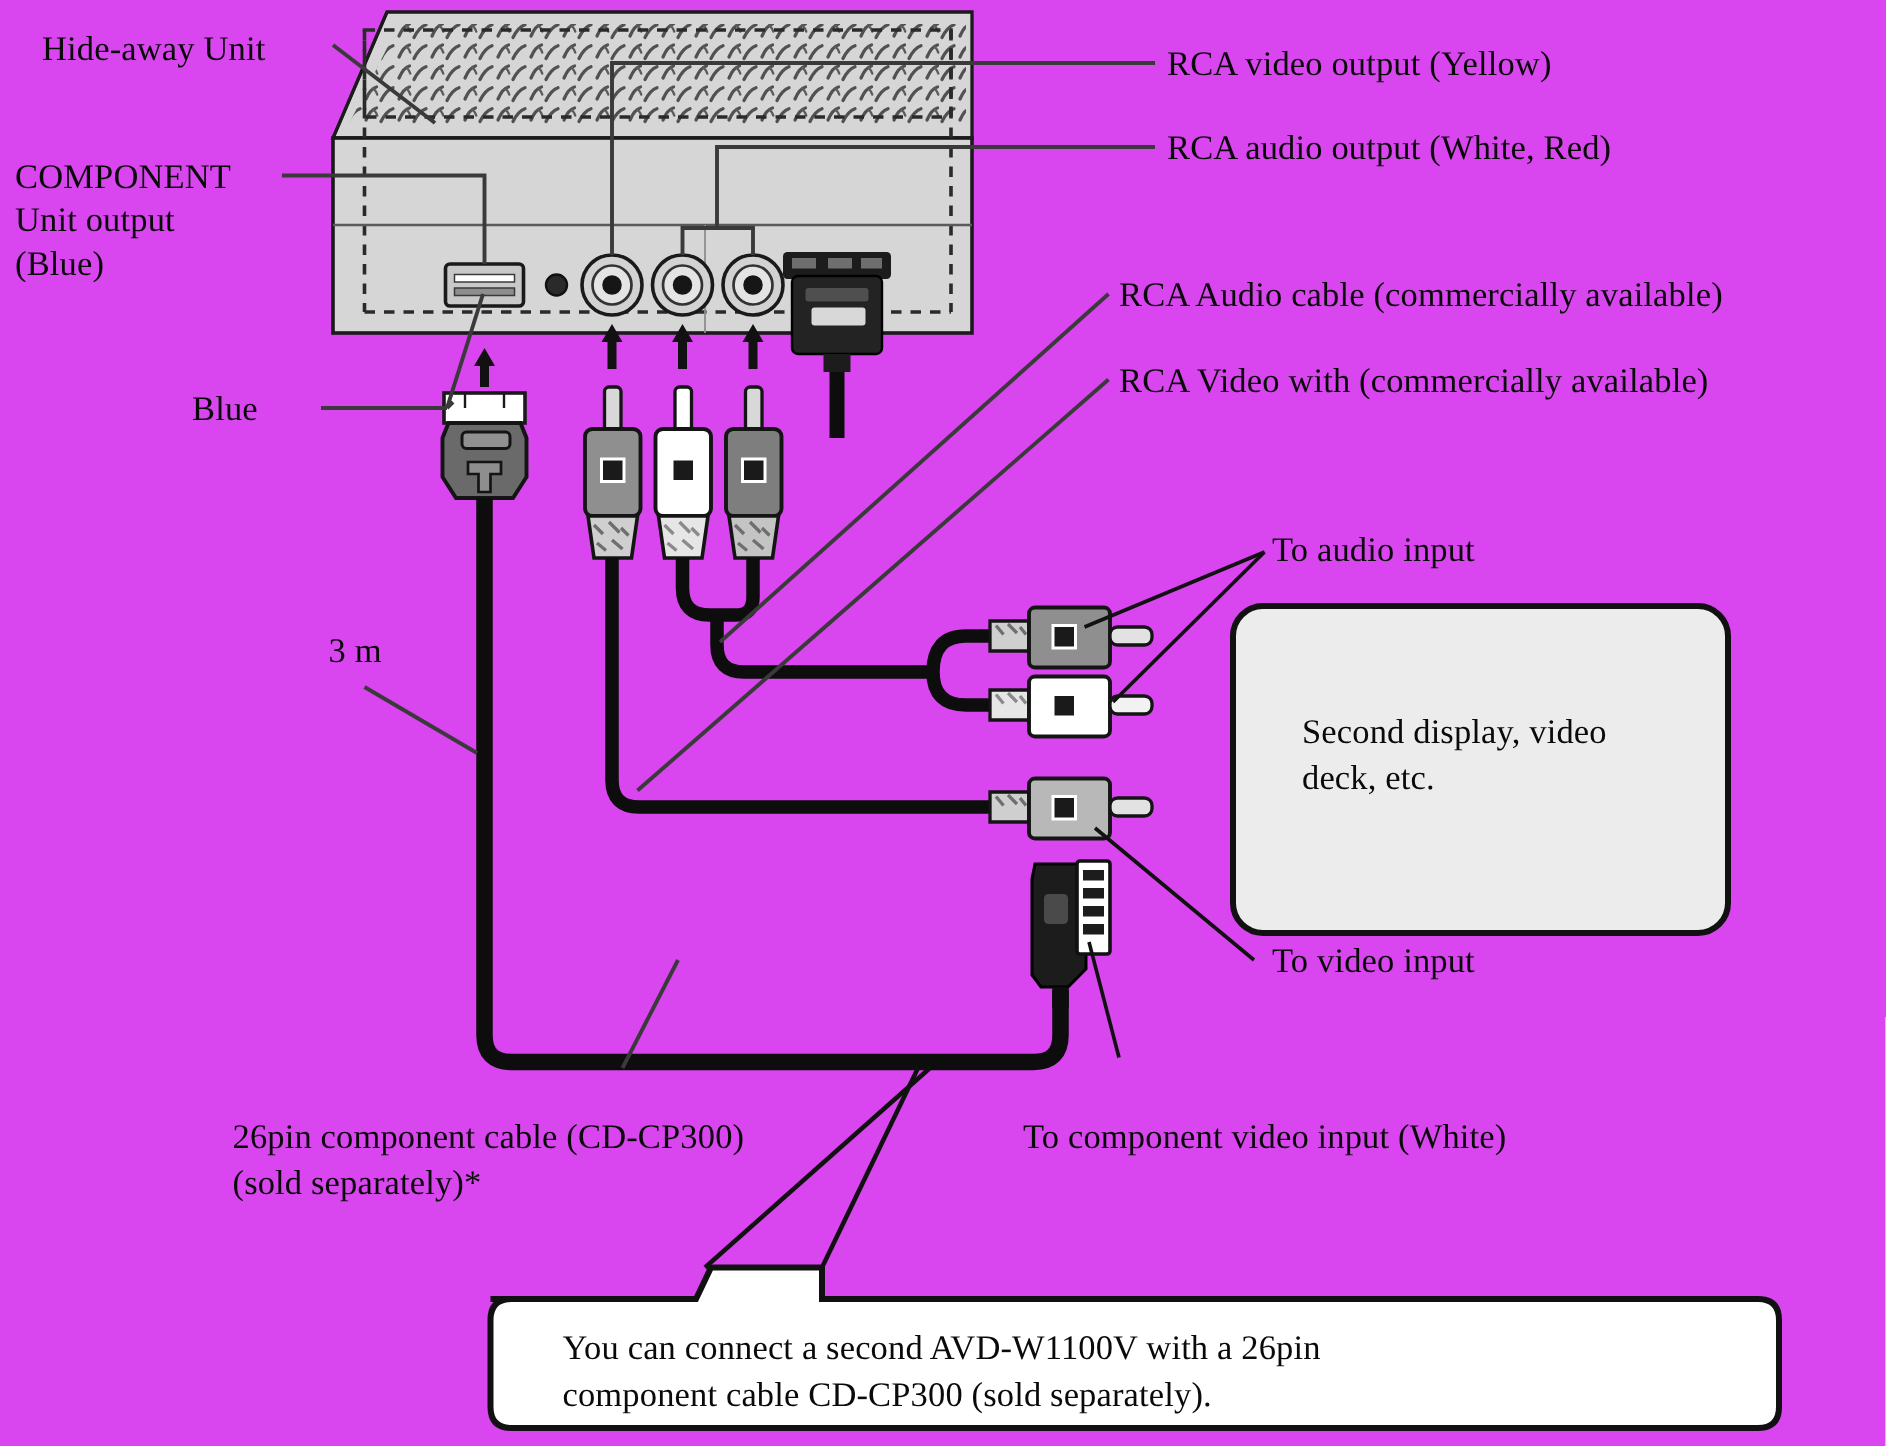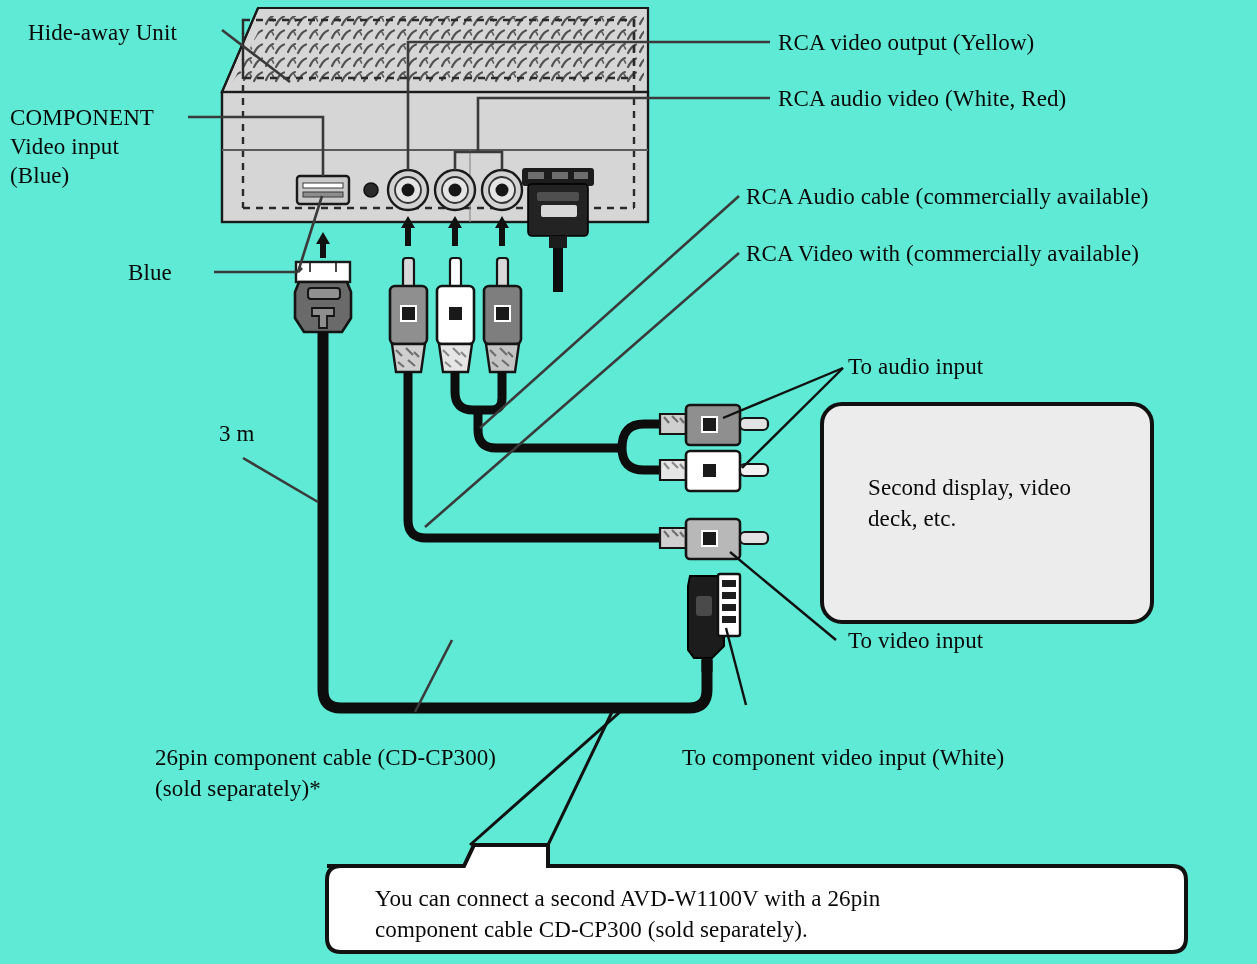--- a/index.html
+++ b/index.html
@@ -5,21 +5,21 @@
 <style>
   html, body {
     margin: 0;
     padding: 0;
     background: #ffffff;
   }
   #page {
     position: relative;
     width: 1257px;
     height: 964px;
-    background: #5eead4;
+    background: #d946ef;
     overflow: hidden;
     font-family: "Liberation Serif", "DejaVu Serif", serif;
     color: #000000;
   }
   #diagram-svg {
     position: absolute;
     left: 0;
     top: 0;
     width: 1257px;
     height: 964px;
@@ -231,28 +231,28 @@
     <line x1="415" y1="712" x2="452" y2="640" stroke="#3a3a3a" stroke-width="2.6"></line>
 
     <line x1="214" y1="272" x2="298" y2="272" stroke="#3a3a3a" stroke-width="2.6"></line>
     <line x1="298" y1="272" x2="322" y2="196" stroke="#3a3a3a" stroke-width="2.6"></line>
     <line x1="298" y1="272" x2="302" y2="268" stroke="#3a3a3a" stroke-width="2.6"></line>
   </svg>
 
   <div class="lbl" style="left:28px; top:18px;">Hide-away Unit</div>
 
   <div class="lbl" style="left:10px; top:103px;">COMPONENT</div>
-  <div class="lbl" style="left:10px; top:132px;">Video input</div>
+  <div class="lbl" style="left:10px; top:132px;">Unit output</div>
   <div class="lbl" style="left:10px; top:161px;">(Blue)</div>
 
   <div class="lbl" style="left:128px; top:258px;">Blue</div>
 
   <div class="lbl" style="left:778px; top:28px;">RCA video output (Yellow)</div>
 
-  <div class="lbl" style="left:778px; top:84px;">RCA audio video (White, Red)</div>
+  <div class="lbl" style="left:778px; top:84px;">RCA audio output (White, Red)</div>
 
   <div class="lbl" style="left:746px; top:182px;">RCA Audio cable (commercially available)</div>
 
   <div class="lbl" style="left:746px; top:239px;">RCA Video with (commercially available)</div>
 
   <div class="lbl" style="left:848px; top:352px;">To audio input</div>
 
   <div class="lbl" style="left:848px; top:626px;">To video input</div>
 
   <div class="lbl" style="left:219px; top:419px;">3 m</div>

